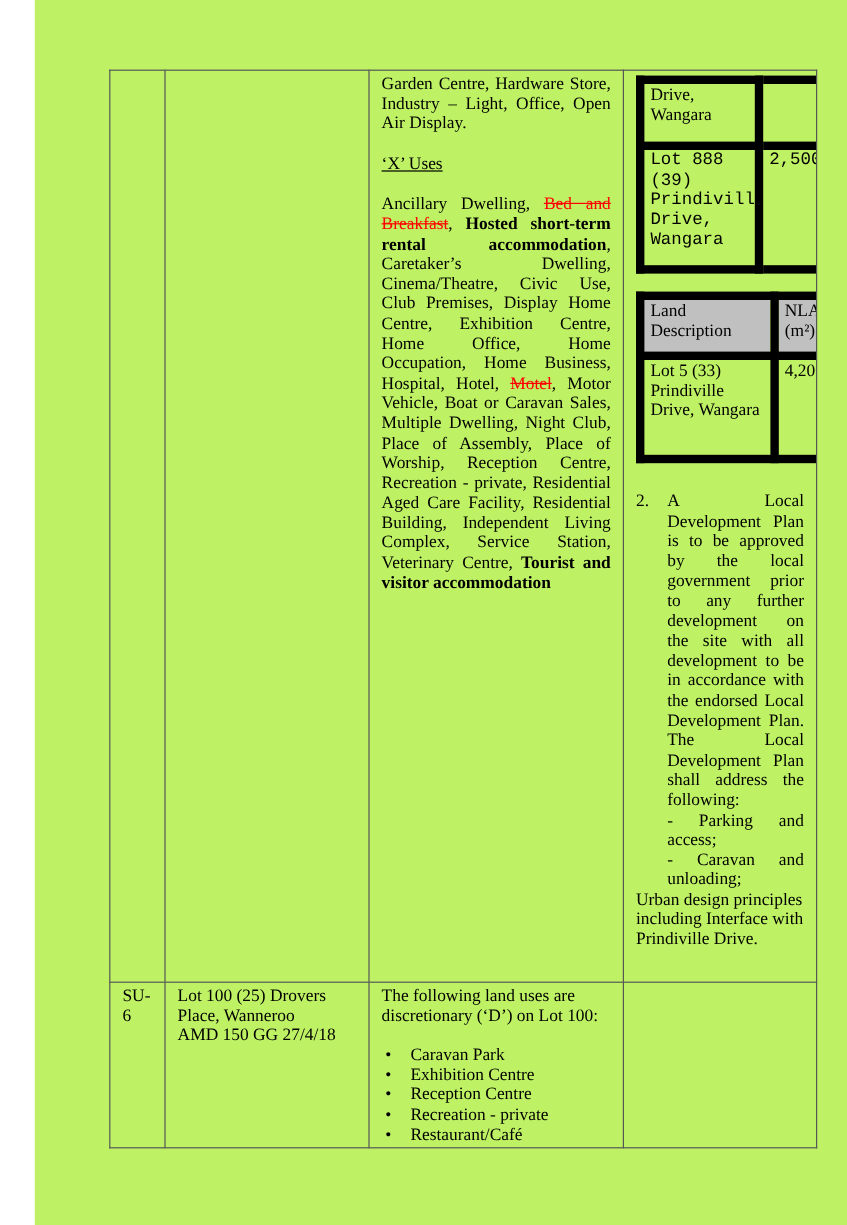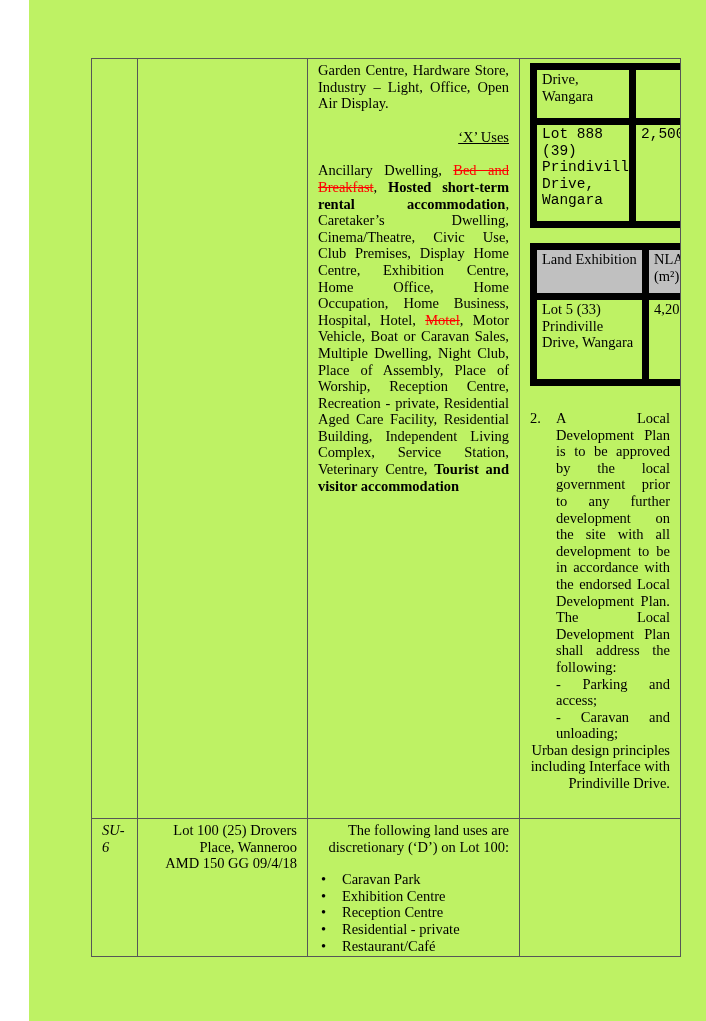--- a/index.html
+++ b/index.html
@@ -17,24 +17,24 @@
     border-collapse: collapse; table-layout: fixed;
   }
   table.outer > tbody > tr > td {
     border: 1px solid #575757;
     vertical-align: top;
     padding: 3px 10px 0 10px;
     overflow: hidden;
   }
   tr.row1 > td { height: 756px; }
   tr.row2 > td { height: 134px; }
-  td.c1 { padding-left: 8px; font-style: italic; }
+  td.c1 { padding-left: 8px; }
   td.c4 { padding: 0 7px 0 7px; }
 
-  .p { margin: 0; text-align: right; }
+  .p { margin: 0; }
   .justify { text-align: justify; }
   .gap-top { margin-top: 17px; }
   .underline { text-decoration: underline; }
   .bold { font-weight: bold; }
   .strike { color: #ff0000; text-decoration: line-through; }
 
   
   table.nt {
     border-collapse: collapse; table-layout: fixed;
     width: 146px; margin-top: 1px;
@@ -94,21 +94,21 @@
               </tr>
               <tr class="r2">
                 <td class="land">Lot 888 (39) Prindiville Drive, Wangara</td>
                 <td class="nla">2,500</td>
               </tr>
             </tbody>
           </table>
           <table class="nt t2">
             <tbody>
               <tr class="hdr">
-                <td class="land">Land Exhibition</td>
+                <td class="land">Land Description</td>
                 <td class="nla">NLA (m²)</td>
               </tr>
               <tr class="r1">
                 <td class="land">Lot 5 (33) Prindiville Drive, Wangara</td>
                 <td class="nla">4,200</td>
               </tr>
             </tbody>
           </table>
           <div class="li">
             <span class="li-num">2.</span>
@@ -118,39 +118,39 @@
               <p class="p justify">- Caravan and unloading;</p>
             </div>
           </div>
           <p class="p">Urban design principles including Interface with Prindiville Drive.</p>
         </td>
       </tr>
       <tr class="row2">
         <td class="c1">SU-6</td>
         <td class="c2">
           <p class="p">Lot 100 (25) Drovers Place, Wanneroo</p>
-          <p class="p">AMD 150 GG 09/4/18</p>
+          <p class="p">AMD 150 GG 27/4/18</p>
         </td>
         <td class="c3">
           <p class="p">The following land uses are discretionary (‘D’) on Lot 100:</p>
           <div class="bullet-row first">
               <span class="bullet-glyph">•</span>
               <span>Caravan Park</span>
             </div>
           <div class="bullet-row">
               <span class="bullet-glyph">•</span>
               <span>Exhibition Centre</span>
             </div>
           <div class="bullet-row">
               <span class="bullet-glyph">•</span>
               <span>Reception Centre</span>
             </div>
           <div class="bullet-row">
               <span class="bullet-glyph">•</span>
-              <span>Residential - private</span>
+              <span>Recreation - private</span>
             </div>
           <div class="bullet-row">
               <span class="bullet-glyph">•</span>
               <span>Restaurant/Café</span>
             </div>
         </td>
         <td class="c4"></td>
       </tr>
     </tbody>
   </table>

